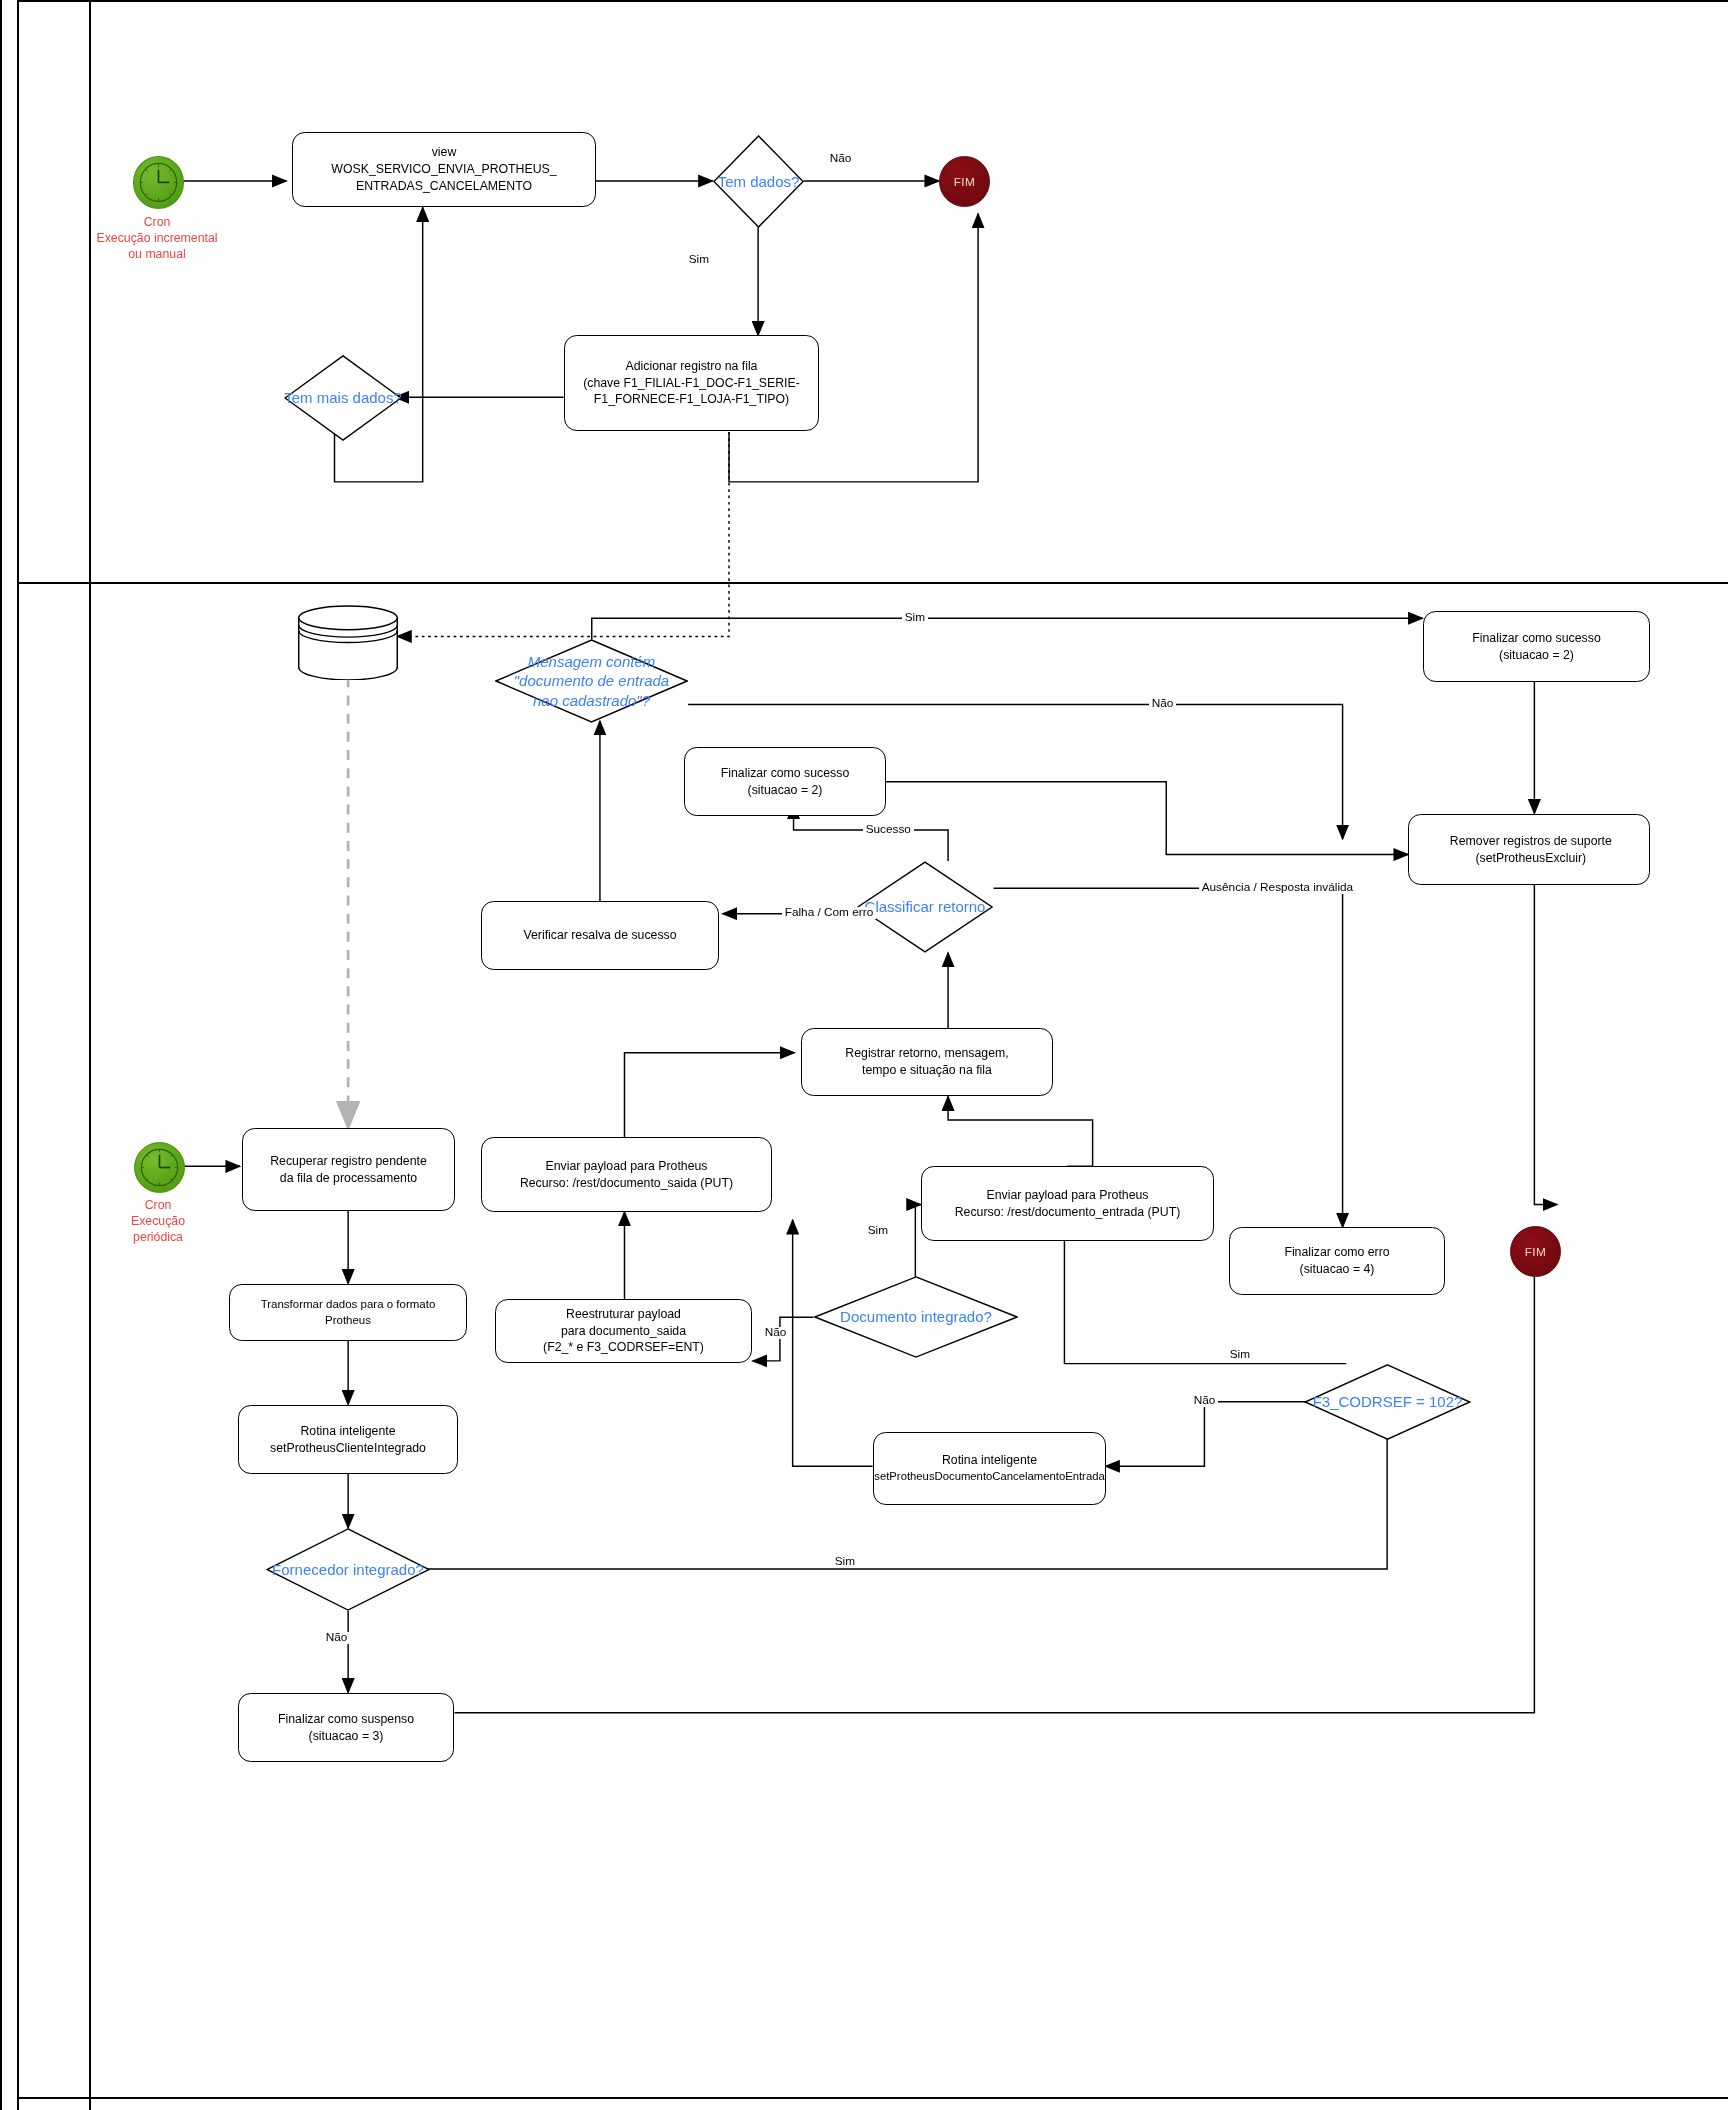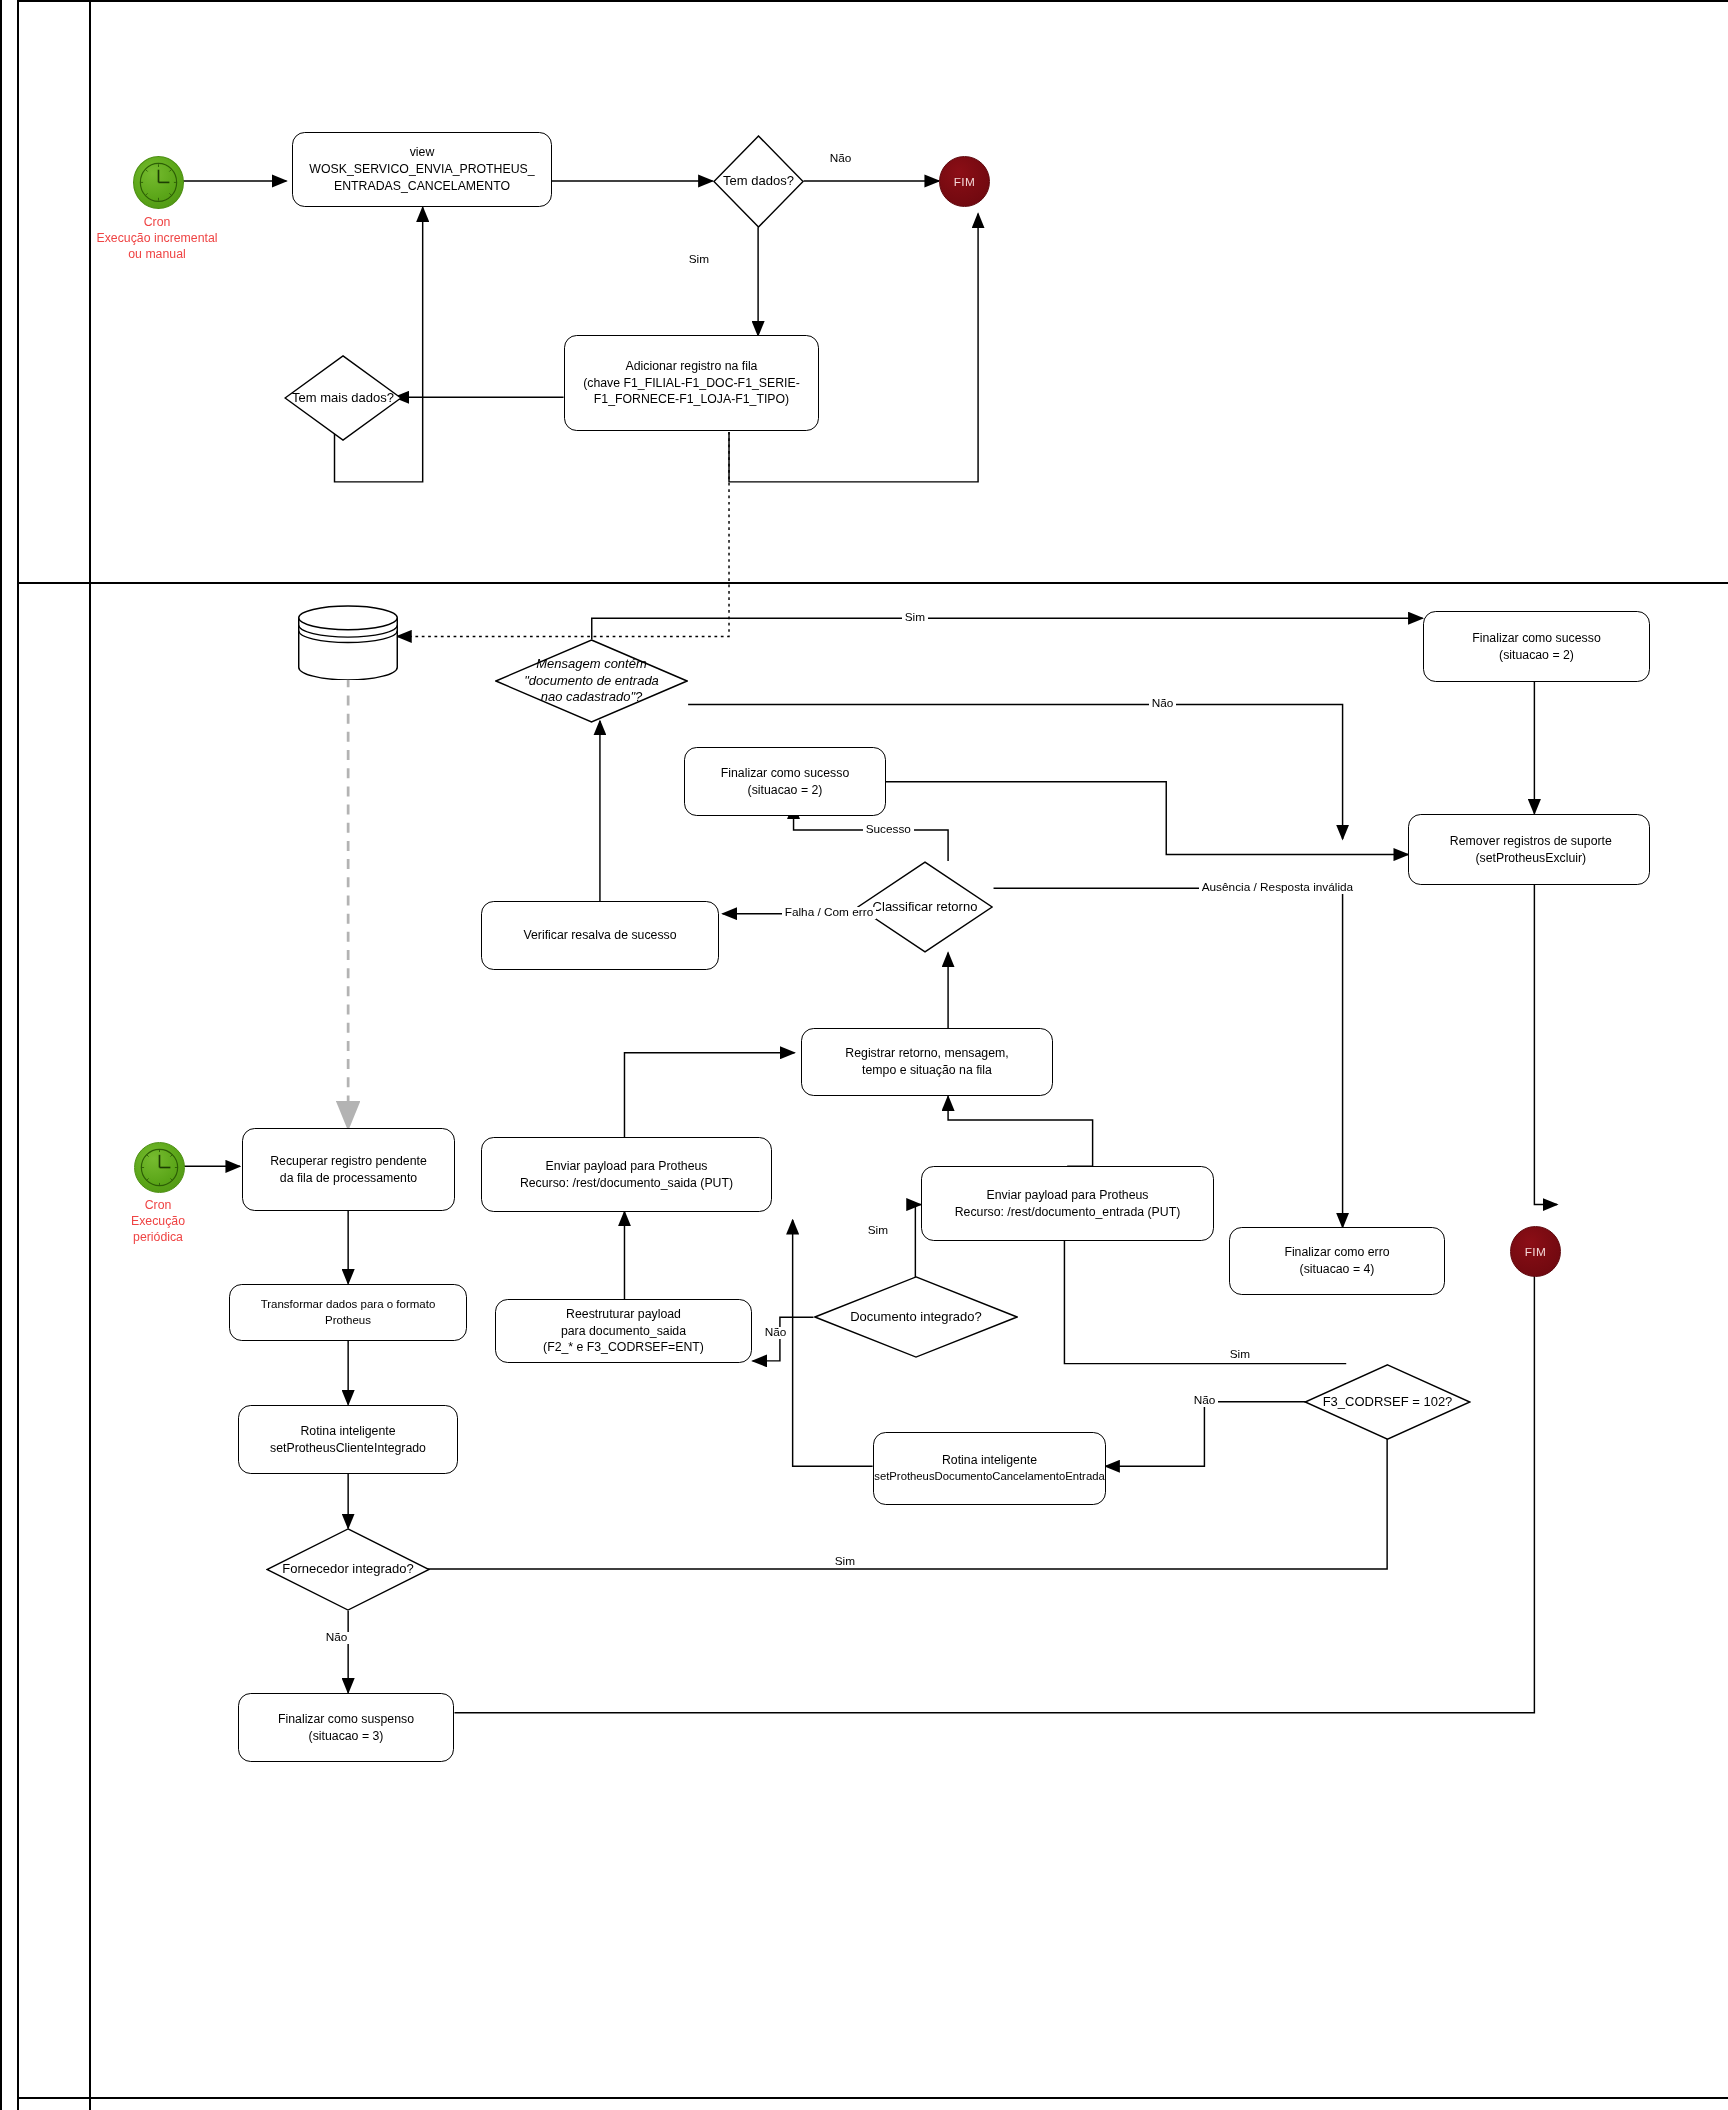--- a/index.html
+++ b/index.html
@@ -11,21 +11,21 @@
   .frame-line{position:absolute;background:#000;}
 
   
   .node{position:absolute;box-sizing:border-box;display:flex;align-items:center;
         justify-content:center;text-align:center;color:#000;}
   .proc{border:0.9px solid #000;border-radius:12.7px;background:#fff;
         font-size:12.3px;line-height:1.38;padding:3.6px 7.3px;}
   .diamond-wrap{position:absolute;}
   .diamond-label{position:absolute;left:0;top:0;width:100%;height:100%;
         display:flex;align-items:center;justify-content:center;text-align:center;
-        font-size:13px;line-height:1.3;color:#000000;}
+        font-size:15px;line-height:1.3;color:#3b82f6;}
   .startnode{position:absolute;border-radius:50%;
         background:radial-gradient(circle at 38% 32%,#76bb2f 0%,#5aa518 55%,#4d9113 100%);
         border:0.9px solid #4c8f12;}
   .startnode .clockface{position:absolute;left:0;top:0;right:0;bottom:0;}
   .start-caption{position:absolute;text-align:center;font-size:12.3px;line-height:1.3;color:#ef4444;}
   .endnode{position:absolute;border-radius:50%;
         background:radial-gradient(circle at 40% 32%,#8c0e16 0%,#7b0b12 45%,#6a070e 100%);
         border:1.8px solid #5e060c;
         display:flex;align-items:center;justify-content:center;
         color:#f3d7d7;font-size:11.8px;letter-spacing:0.4px;}
@@ -142,21 +142,21 @@
         <line x1="41" y1="42" x2="39" y2="40"></line>
       </g>
     </svg>
   </div>
   <div class="start-caption" style="left:57px;top:215px;width:200px;">
     <div>Cron</div>
     <div>Execução incremental</div>
     <div>ou manual</div>
   </div>
 
-  <div class="node proc" style="left:292px;top:132px;width:260px;height:75px;flex-direction:column;">
+  <div class="node proc" style="left:292px;top:132px;width:304px;height:75px;flex-direction:column;">
     <span>view</span>
     <span>WOSK_SERVICO_ENVIA_PROTHEUS_</span>
     <span>ENTRADAS_CANCELAMENTO</span>
   </div>
 
   <div class="diamond-wrap" style="left:713px;top:135px;width:91px;height:93px;">
     <svg viewBox="0 0 100 102" style="width:100%;height:100%;">
       <polygon points="50,1 99,51 50,101 1,51" fill="#fff" stroke="#000" stroke-width="1.6"></polygon>
     </svg>
     <div class="diamond-label">Tem dados?</div>

